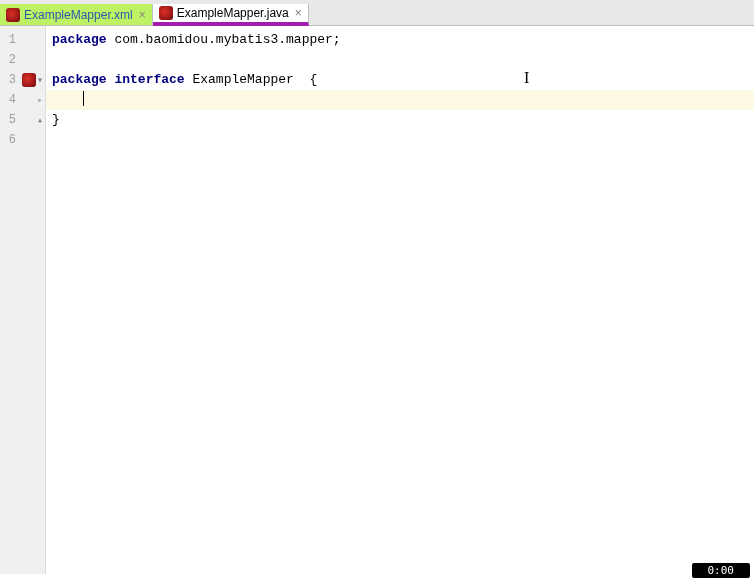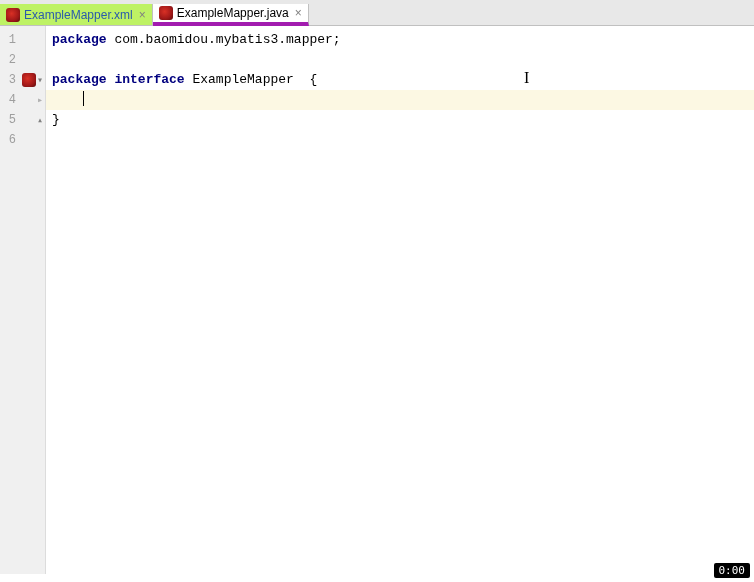--- a/index.html
+++ b/index.html
@@ -127,21 +127,21 @@
     pointer-events: none;
   }
   .status-widget {
     position: absolute;
     right: 4px;
     bottom: 4px;
     background: #000000;
     color: #ffffff;
     font-family: Consolas, monospace;
     font-size: 11px;
-    padding: 1px 5px;
+    padding: 1px 16px;
     border-radius: 2px;
   }
   .top-border {
     height: 4px;
     background: #e8e8e8;
   }
 </style>
 </head>
 <body>
 

